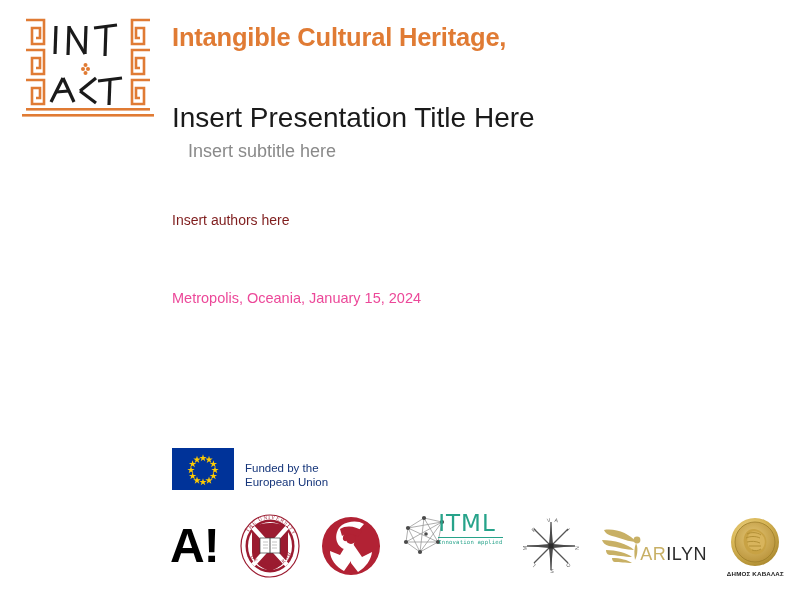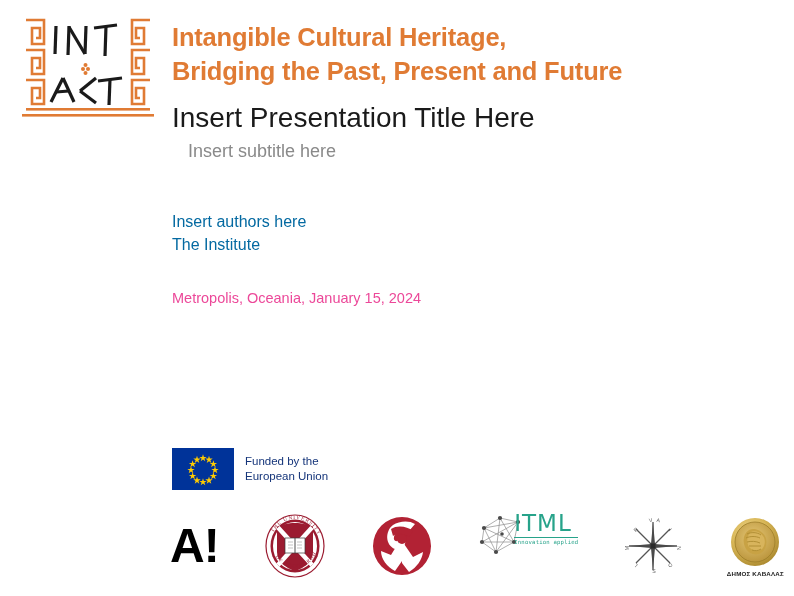--- a/index.html
+++ b/index.html
@@ -61,42 +61,42 @@
     font-weight: normal;
     line-height: 1.25;
   }
 
   
   .authors {
     position: absolute;
     left: 172px;
     top: 211px;
     width: 600px;
-    color: #0369a1;
-    font-size: 16px;
+    color: #7f1d1d;
+    font-size: 14px;
     line-height: 1.42;
   }
   .authors div { white-space: nowrap; }
   .venue-date {
     position: absolute;
     left: 172px;
     top: 288px;
     width: 600px;
     color: #ec4899;
     font-size: 14.5px;
     line-height: 1.4;
   }
 
   
   .eu-funding {
     position: absolute;
     left: 172px;
     top: 448px;
     display: flex;
-    align-items: center;
+    align-items: flex-end;
     gap: 11px;
   }
   .eu-flag {
     width: 62px;
     height: 42px;
     background: #003399;
     position: relative;
     flex: none;
   }
   .eu-flag svg { display: block; width: 62px; height: 42px; }
@@ -255,30 +255,28 @@
         <path d="M62 79 L78 91"></path>
 
         <path d="M80 69 L104 66"></path>
         <path d="M92 67 L91 93"></path>
       </g>
     </svg>
   </div>
 
   <div class="project-title">
     <div>Intangible Cultural Heritage,</div>
-    <div>Bridging the Past, Present and Future</div>
   </div>
 
   <div class="presentation-title">Insert Presentation Title Here</div>
 
   <div class="subtitle">Insert subtitle here</div>
 
   <div class="authors">
     <div>Insert authors here</div>
-    <div>The Institute</div>
   </div>
 
   <div class="venue-date">Metropolis, Oceania, January 15, 2024</div>
 
   <div class="eu-funding">
     <div class="eu-flag">
       <svg viewBox="0 0 62 42" xmlns="http://www.w3.org/2000/svg">
         <rect x="0" y="0" width="62" height="42" fill="#003399"></rect>
         <g fill="#FFCC00">
 
@@ -393,20 +391,33 @@
           <text x="53" y="31" text-anchor="middle" transform="rotate(90 53 31)">N</text>
           <text x="45" y="47" text-anchor="middle" transform="rotate(135 45 47)">O</text>
           <text x="30" y="56" text-anchor="middle">S</text>
           <text x="13" y="47" text-anchor="middle" transform="rotate(-135 13 47)">L</text>
           <text x="5" y="31" text-anchor="middle" transform="rotate(-90 5 31)">M</text>
           <text x="13" y="14" text-anchor="middle" transform="rotate(-45 13 14)">R</text>
         </g>
       </svg>
     </div>
 
+    <div class="partner arilyn-wrap">
+      <svg width="46" height="48" viewBox="0 0 46 48" xmlns="http://www.w3.org/2000/svg">
+        <g fill="#c8b065">
+          <path d="M4 8 C16 6 30 12 36 20 C30 20 20 16 12 14 C8 13 5 11 4 8 Z"></path>
+          <path d="M2 18 C14 18 28 22 34 28 C27 28 17 25 9 24 C5 23 3 21 2 18 Z"></path>
+          <path d="M6 28 C16 28 27 31 32 35 C25 35 16 33 10 33 C7 33 6 30 6 28 Z"></path>
+          <path d="M12 36 C20 36 28 38 32 41 C26 41 19 40 15 40 C13 40 12 38 12 36 Z"></path>
+          <circle cx="37" cy="18" r="3.4"></circle>
+          <path d="M36 21 C38 25 38 32 35 38 C34 32 34 26 36 21 Z"></path>
+        </g>
+      </svg>
+      <span class="arilyn-text"><span class="arilyn-ar">AR</span><span class="arilyn-ilyn">ILYN</span></span>
+    </div>
 
     <div class="partner kavala-wrap">
       <svg width="52" height="52" viewBox="0 0 52 52" xmlns="http://www.w3.org/2000/svg">
         <defs>
           <radialGradient id="coinGrad" cx="40%" cy="35%" r="70%">
             <stop offset="0%" stop-color="#f2dc9a"></stop>
             <stop offset="55%" stop-color="#d9b757"></stop>
             <stop offset="100%" stop-color="#a8862c"></stop>
           </radialGradient>
           <radialGradient id="coinInner" cx="45%" cy="40%" r="65%">

